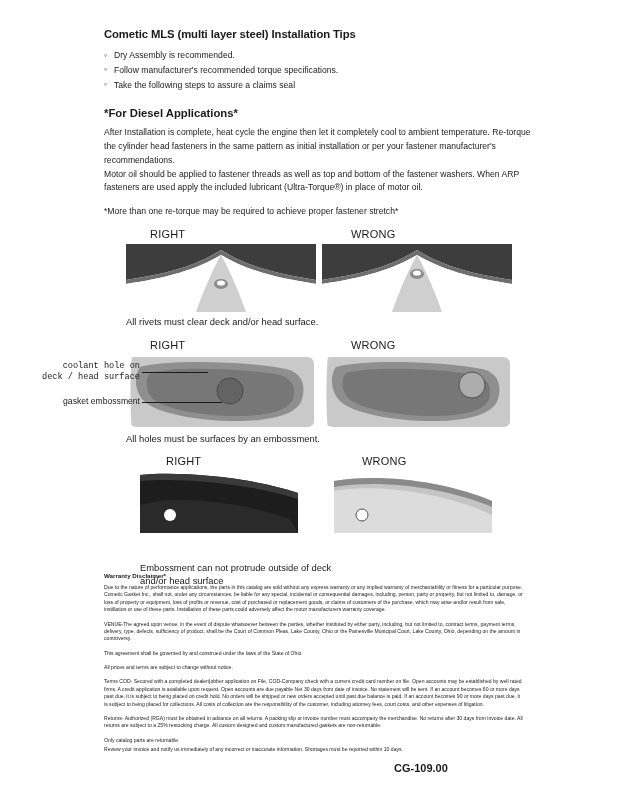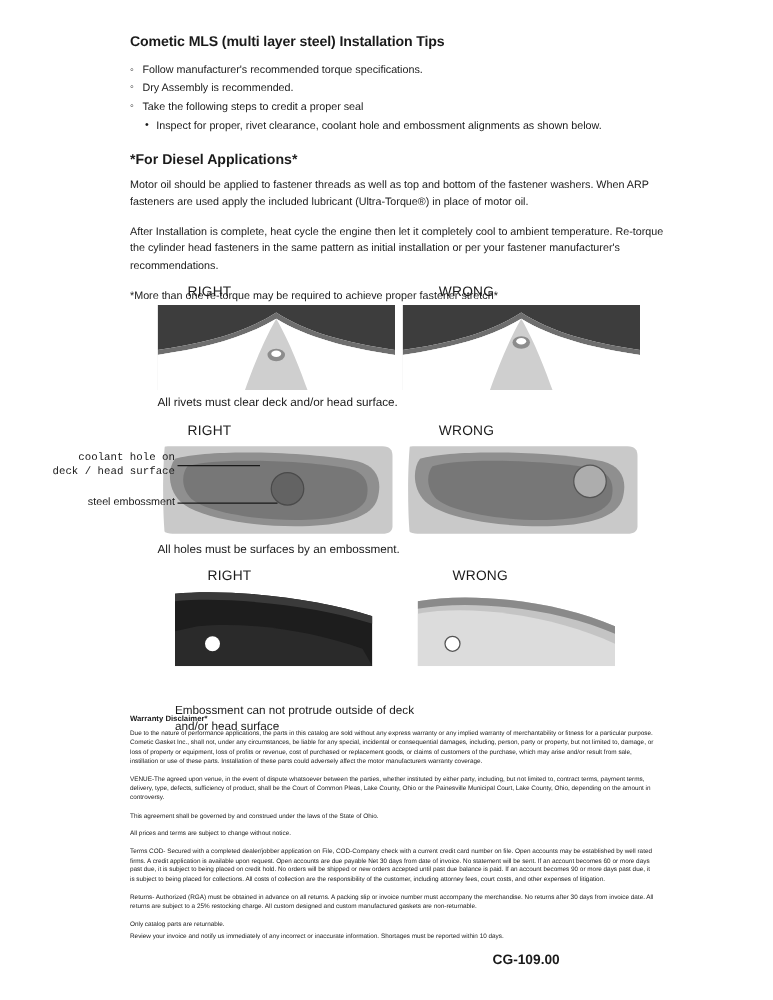--- a/index.html
+++ b/index.html
@@ -176,31 +176,30 @@
 </style>
 </head>
 <body>
 
 <div class="page">
 
   <div class="content">
     <h1 class="title">Cometic MLS (multi layer steel) Installation Tips</h1>
 
     <ul class="bullets">
+      <li>Dry Assembly is recommended.</li>
       <li>Follow manufacturer's recommended torque specifications.</li>
-      <li>Dry Assembly is recommended.</li>
-      <li>Take the following steps to credit a proper seal</li>
+      <li>Take the following steps to assure a claims seal</li>
     </ul>
     <ul class="subbullets">
-      <li>Inspect for proper, rivet clearance, coolant hole and embossment alignments as shown below.</li>
     </ul>
 
     <h2 class="subtitle">*For Diesel Applications*</h2>
+    <p class="para tight">After Installation is complete, heat cycle the engine then let it completely cool to ambient temperature. Re-torque the cylinder head fasteners in the same pattern as initial installation or per your fastener manufacturer's recommendations.</p>
     <p class="para">Motor oil should be applied to fastener threads as well as top and bottom of the fastener washers. When ARP fasteners are used apply the included lubricant (Ultra-Torque®) in place of motor oil.</p>
-    <p class="para tight">After Installation is complete, heat cycle the engine then let it completely cool to ambient temperature. Re-torque the cylinder head fasteners in the same pattern as initial installation or per your fastener manufacturer's recommendations.</p>
     <p class="note">*More than one re-torque may be required to achieve proper fastener stretch*</p>
   </div>
 
   <div class="figures">
 
     <div class="fig-row">
       <div class="fig-labels">
         <span class="fig-label left">RIGHT</span>
         <span class="fig-label right">WRONG</span>
       </div>
@@ -258,21 +257,21 @@
             <path d="M24,18 C46,11 118,13 154,20 C167,24 170,33 167,44 C163,55 144,61 110,61 C76,61 38,54 27,44 C19,36 19,24 24,18 Z" fill="#777777"></path>
             <path d="M0,0 L0,74 L6,74 C4,56 4,20 6,0 Z" fill="#ffffff"></path>
             <circle cx="150" cy="30" r="13" fill="#adadad"></circle>
             <circle cx="150" cy="30" r="13" fill="none" stroke="#555555" stroke-width="1"></circle>
           </svg>
         </div>
 
         <div class="callout" style="left:-92px; top:6px; width:128px;font-family:Liberation Mono, monospace;">coolant hole on
 deck / head surface</div>
         <div class="leader" style="left:38px; top:17px; width:66px;"></div>
-        <div class="callout" style="left:-92px; top:41px; width:128px;">steel embossment</div>
+        <div class="callout" style="left:-92px; top:41px; width:128px;">gasket embossment</div>
         <div class="leader" style="left:38px; top:47px; width:80px;"></div>
       </div>
       <div class="fig-caption">All holes must be surfaces by an embossment.</div>
     </div>
 
     <div class="fig-row" style="margin-top:10px;">
       <div class="fig-labels">
         <span class="fig-label left" style="left:62px;">RIGHT</span>
         <span class="fig-label right" style="left:258px;">WRONG</span>
       </div>

